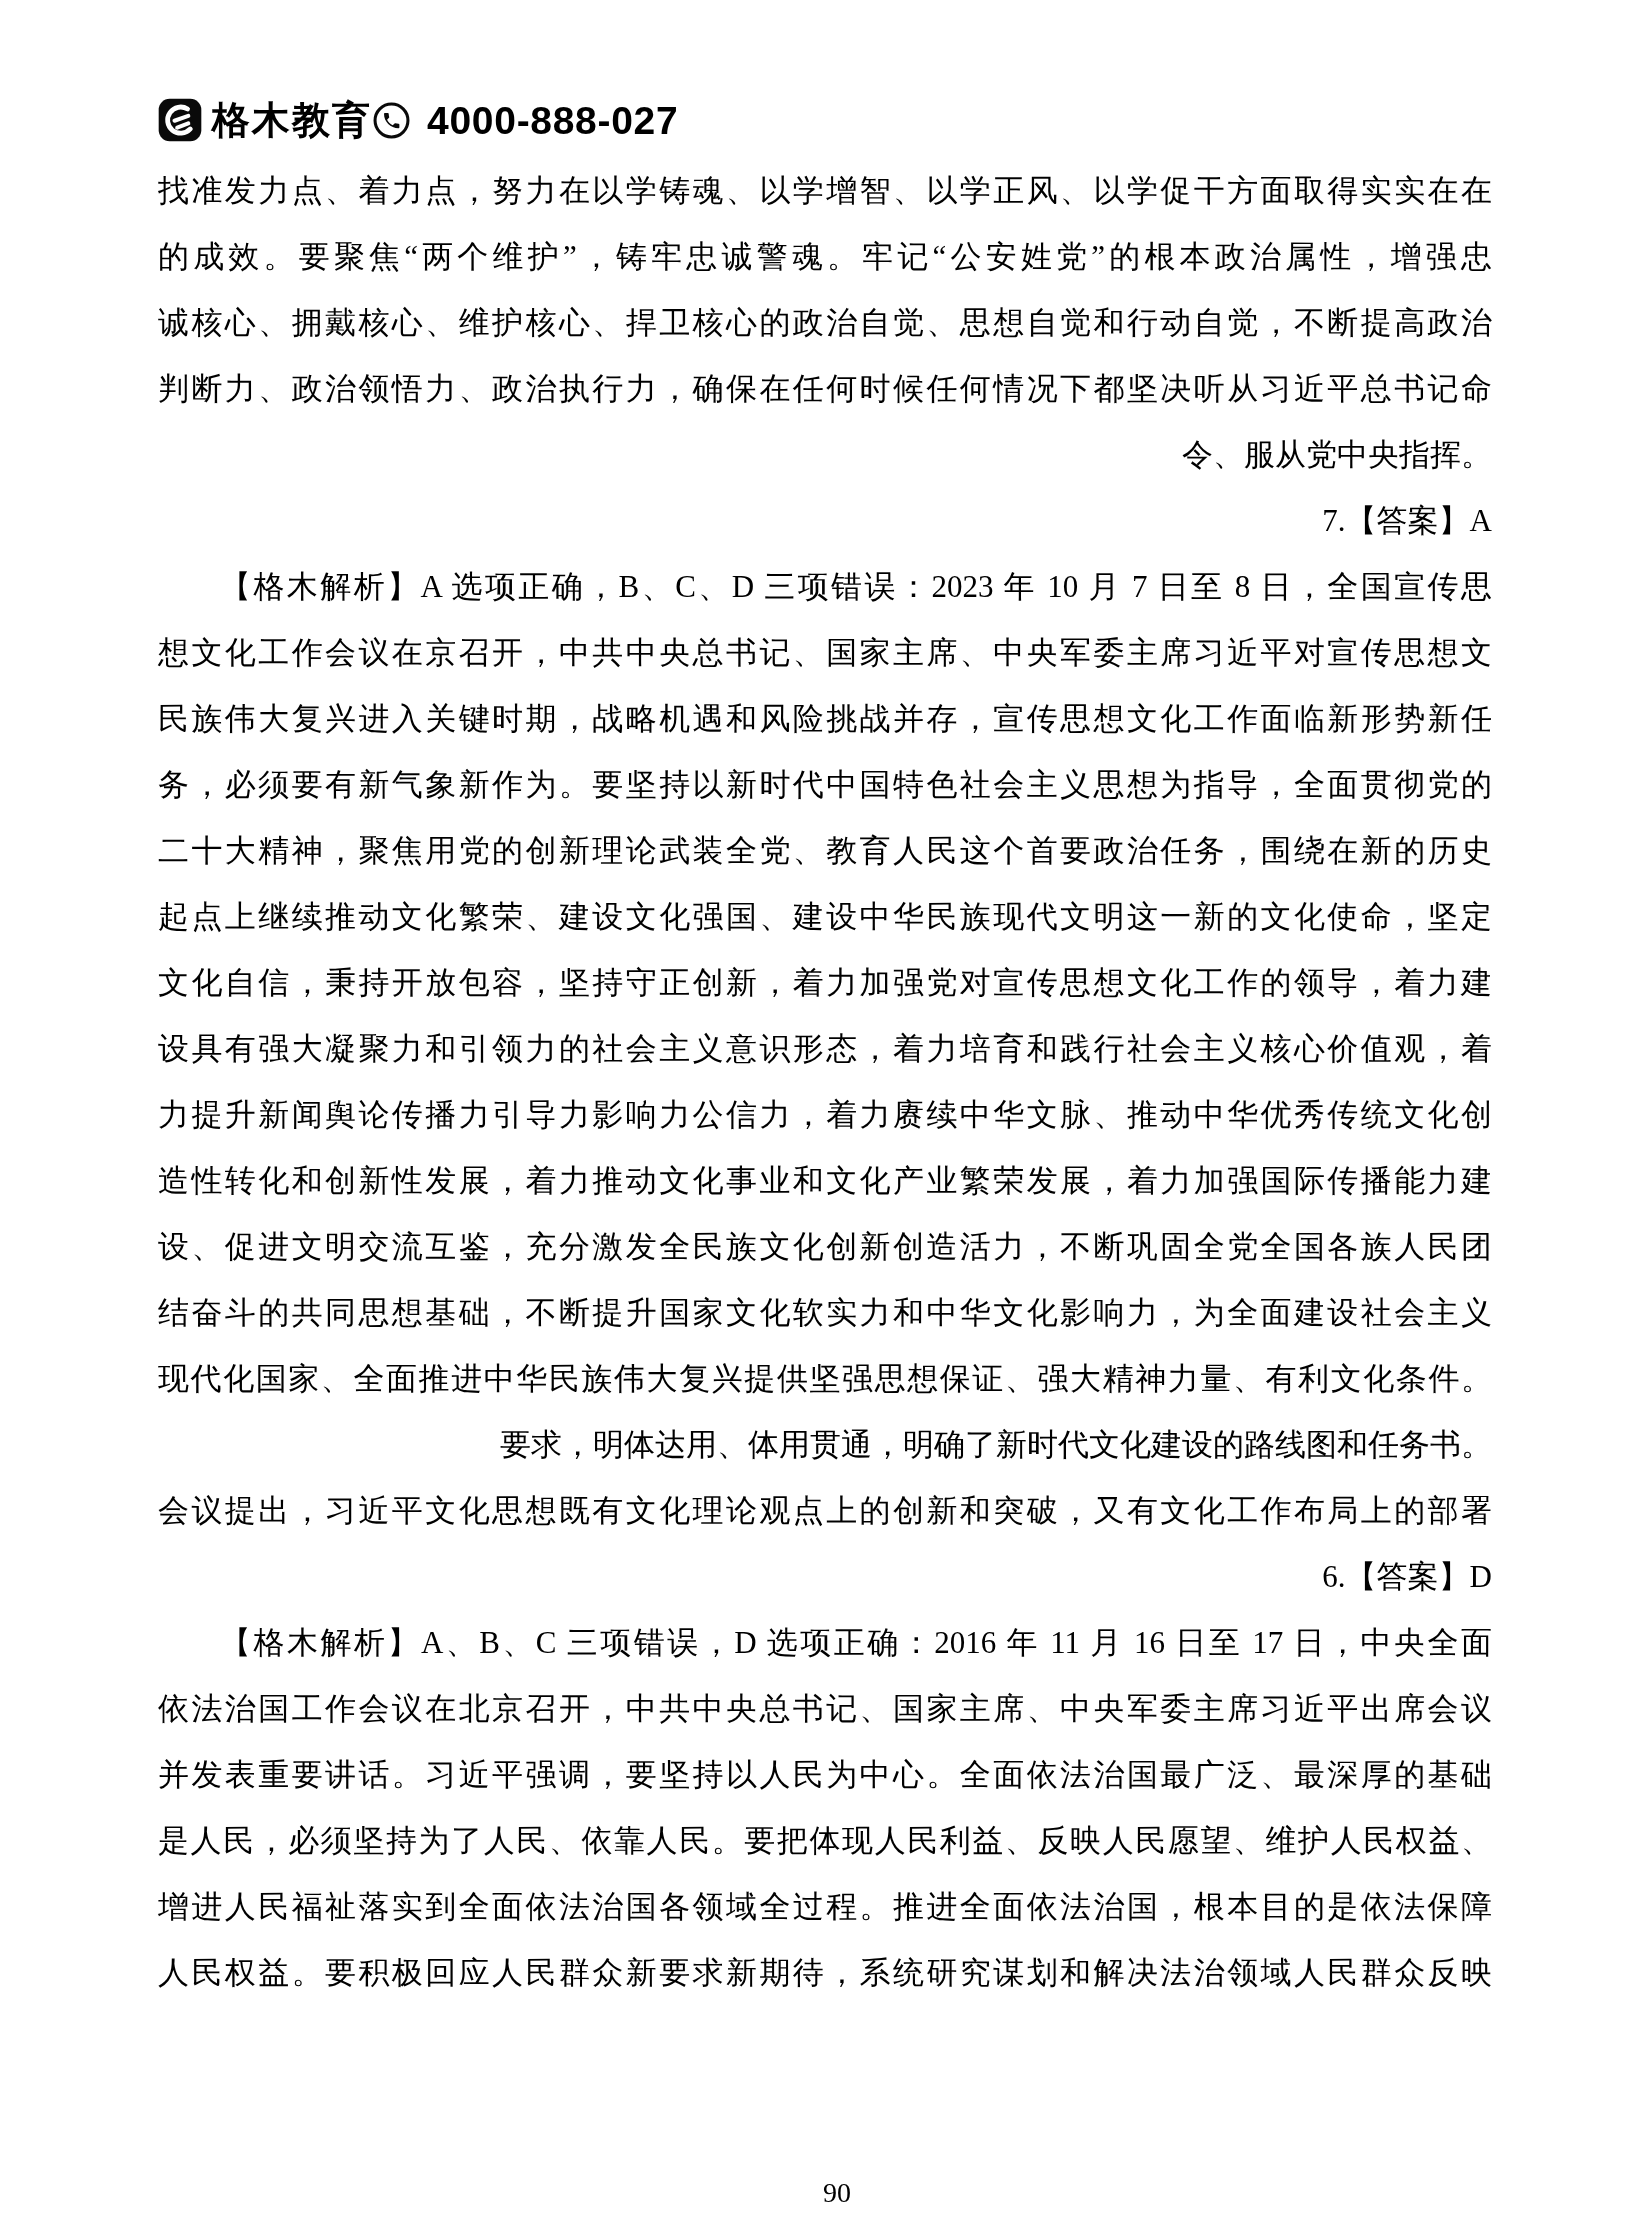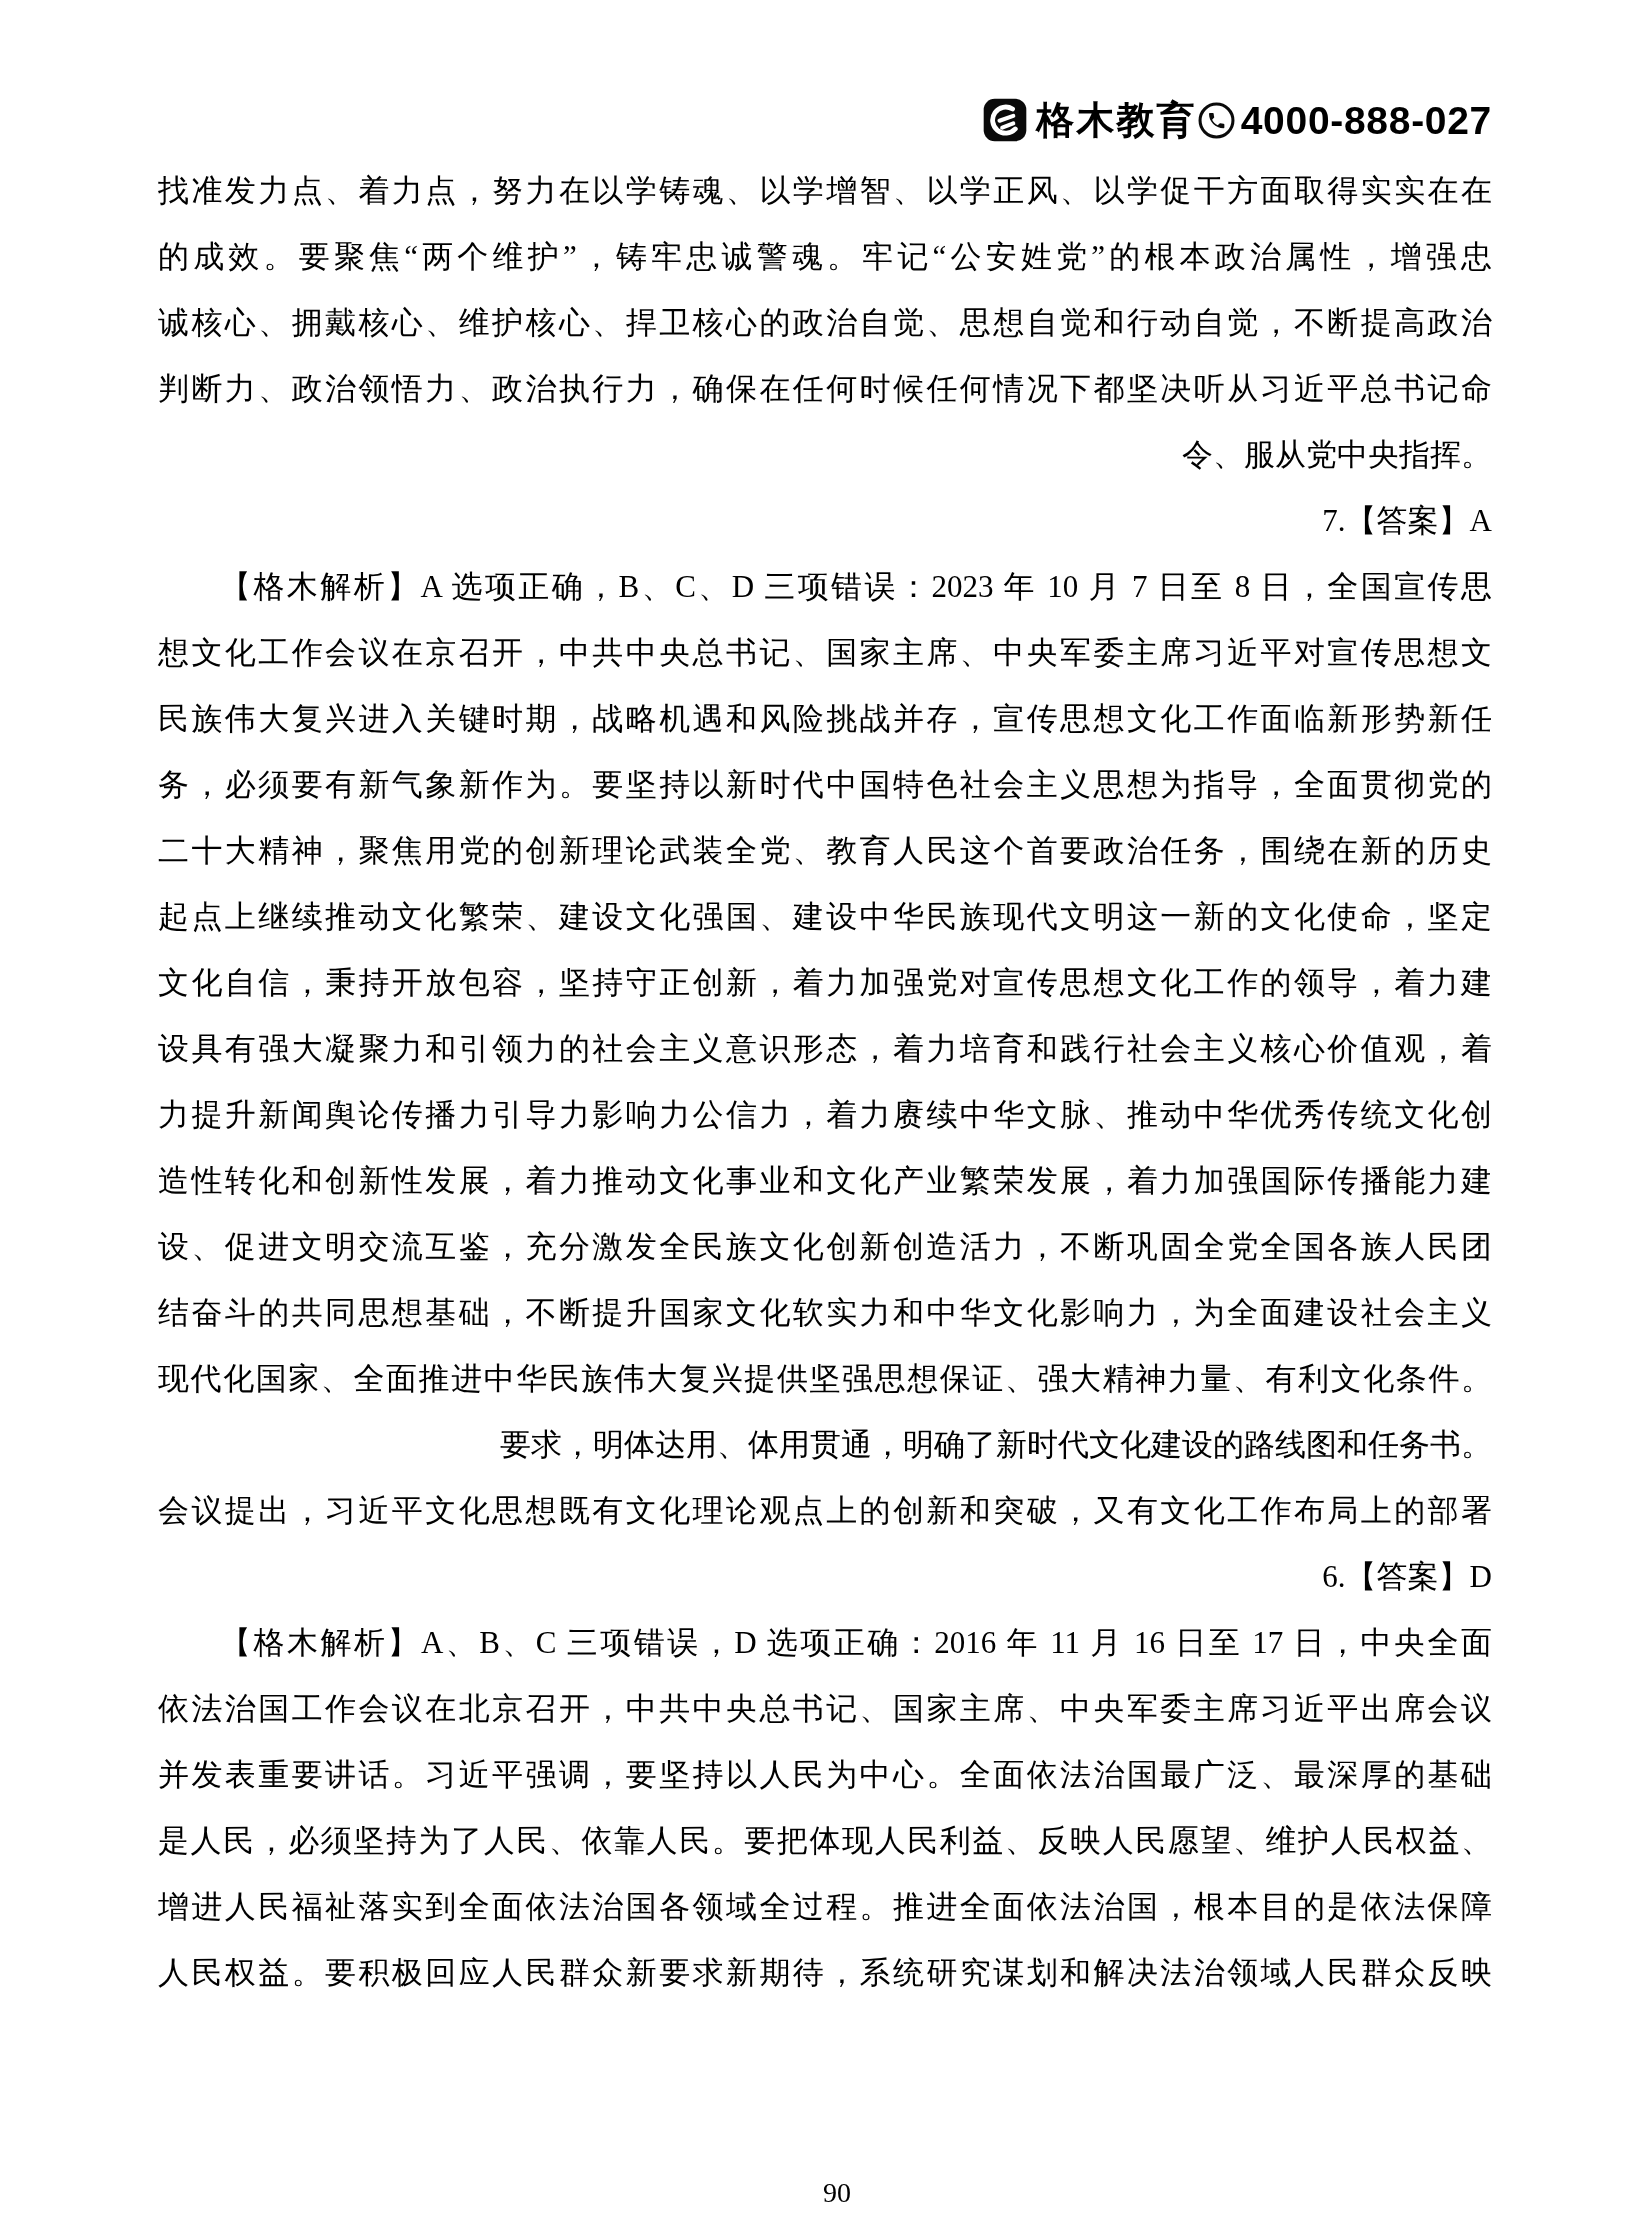--- a/index.html
+++ b/index.html
@@ -8,27 +8,27 @@
     width:1650px;height:2239px;
     background:#ffffff;
     color:#000;
     font-family:"Liberation Serif","DejaVu Serif",serif;
     overflow:hidden;
     margin:0 auto;
   }
   
   .header{
     position:absolute;top:98px;left:158px;right:158px;
-    display:flex;justify-content:flex-end;align-items:center;
+    display:flex;justify-content:flex-start;align-items:center;
     font-family:"Liberation Sans","DejaVu Sans",sans-serif;
   }
   .brand{display:flex;align-items:center;gap:9.7px;}
   .brand .logo-box{width:44px;height:44px;display:block;}
   .brand-text{font-size:38px;font-weight:700;letter-spacing:2.1px;line-height:1;}
-  .phone{display:flex;align-items:center;gap:5px;font-size:39px;font-weight:700;letter-spacing:0.7px;line-height:1;}
+  .phone{display:flex;align-items:center;gap:16px;font-size:39px;font-weight:700;letter-spacing:0.7px;line-height:1;}
   .phone .phone-ic{width:39px;height:39px;display:block;}
   
   .content{
     position:absolute;top:158px;left:158px;right:158px;
     font-size:31px;line-height:66px;
   }
   .line{text-align:right;}
   .line.jfull{text-align:justify;text-align-last:justify;}
   .line.indent{text-indent:2em;}
   

